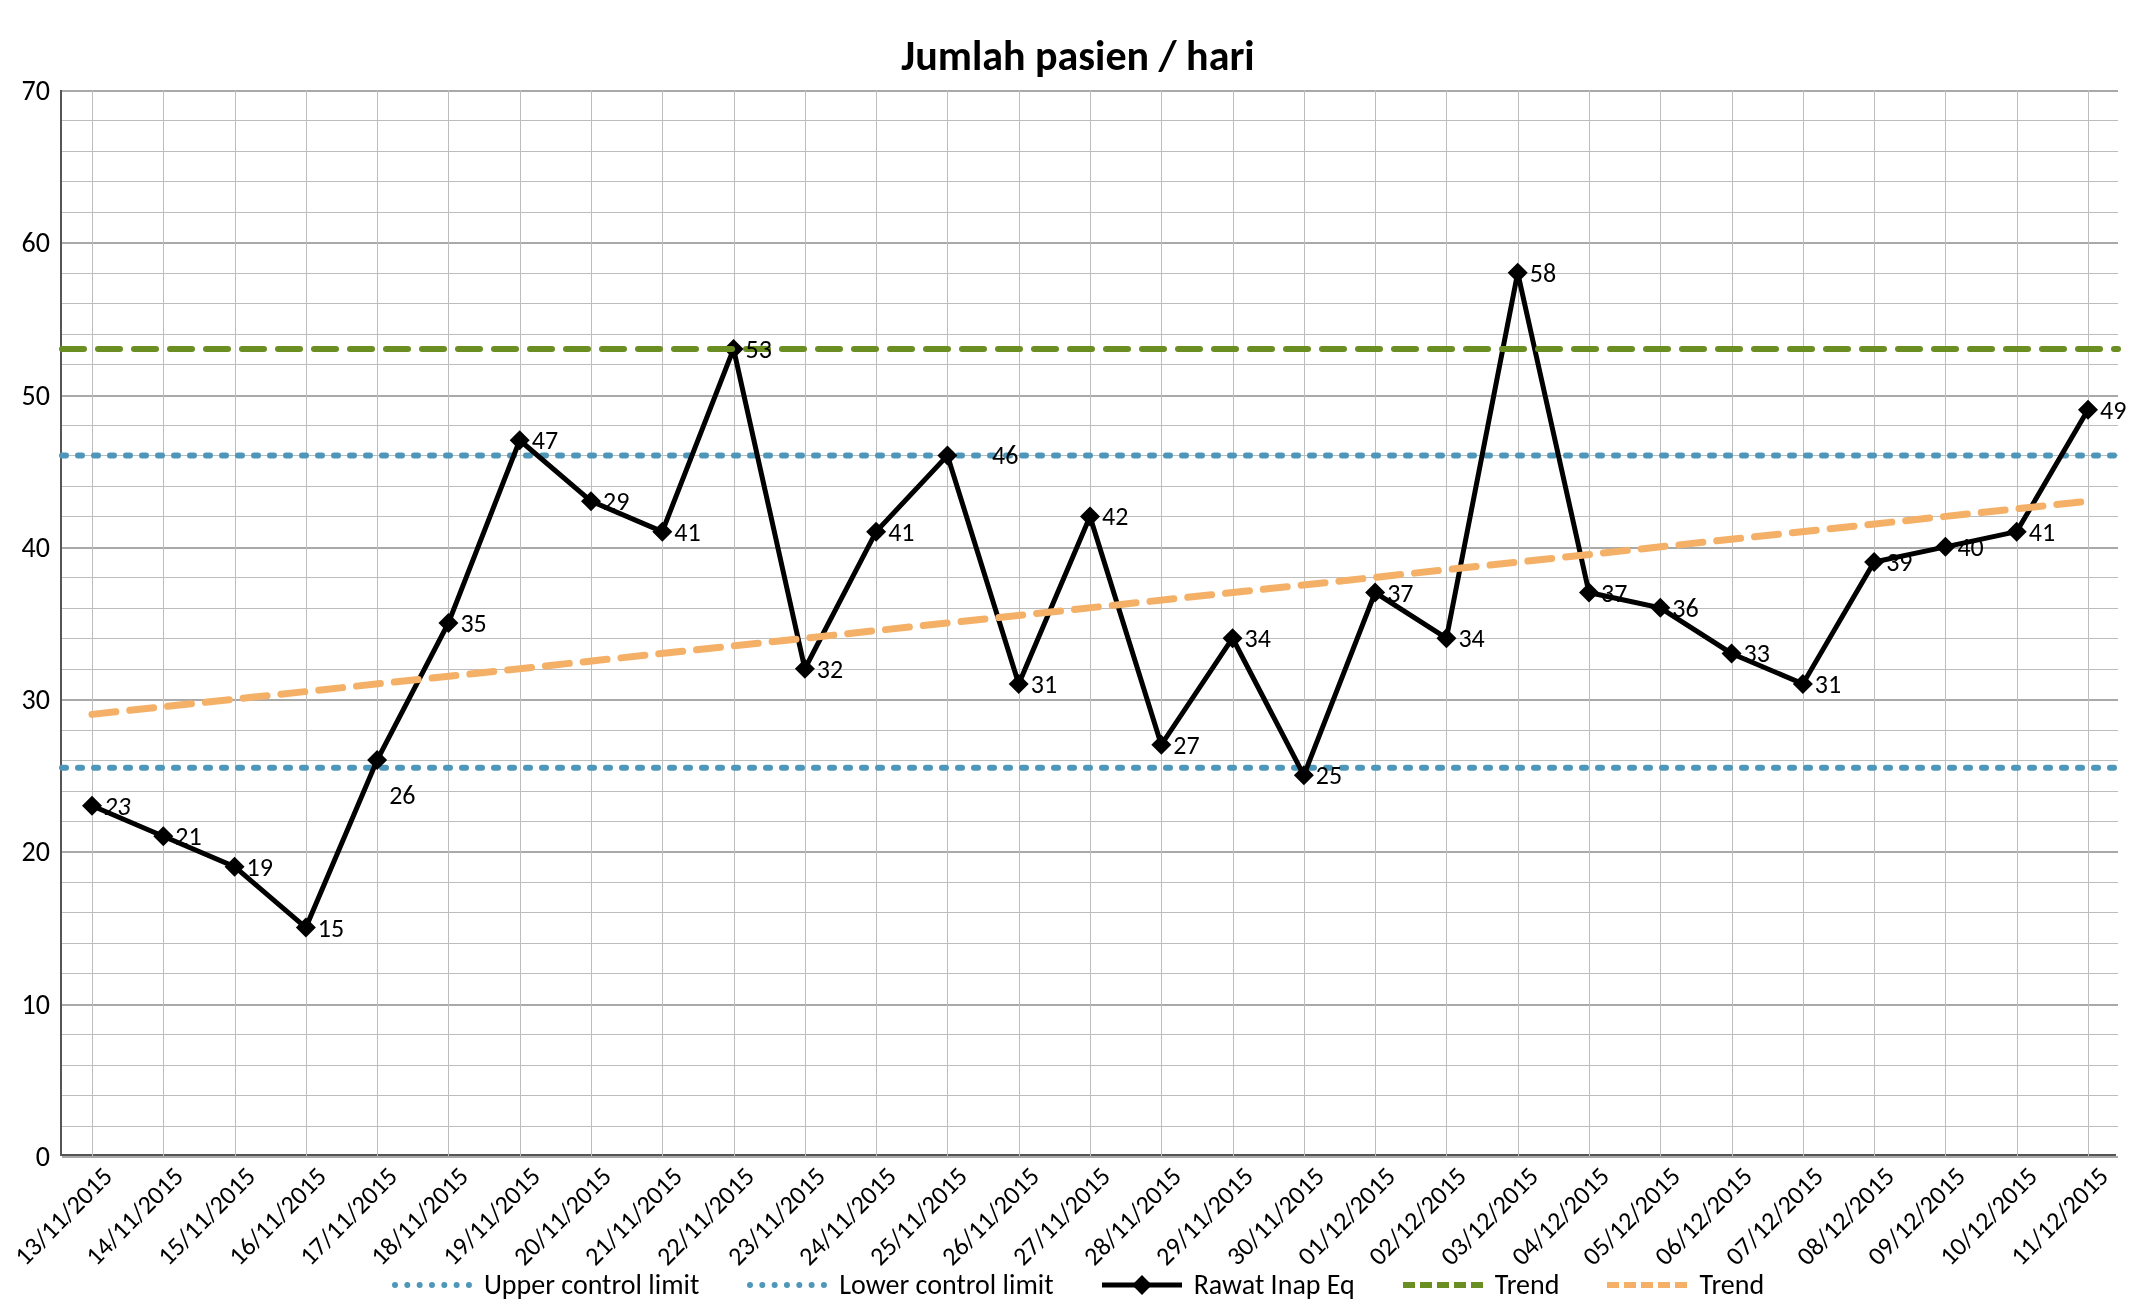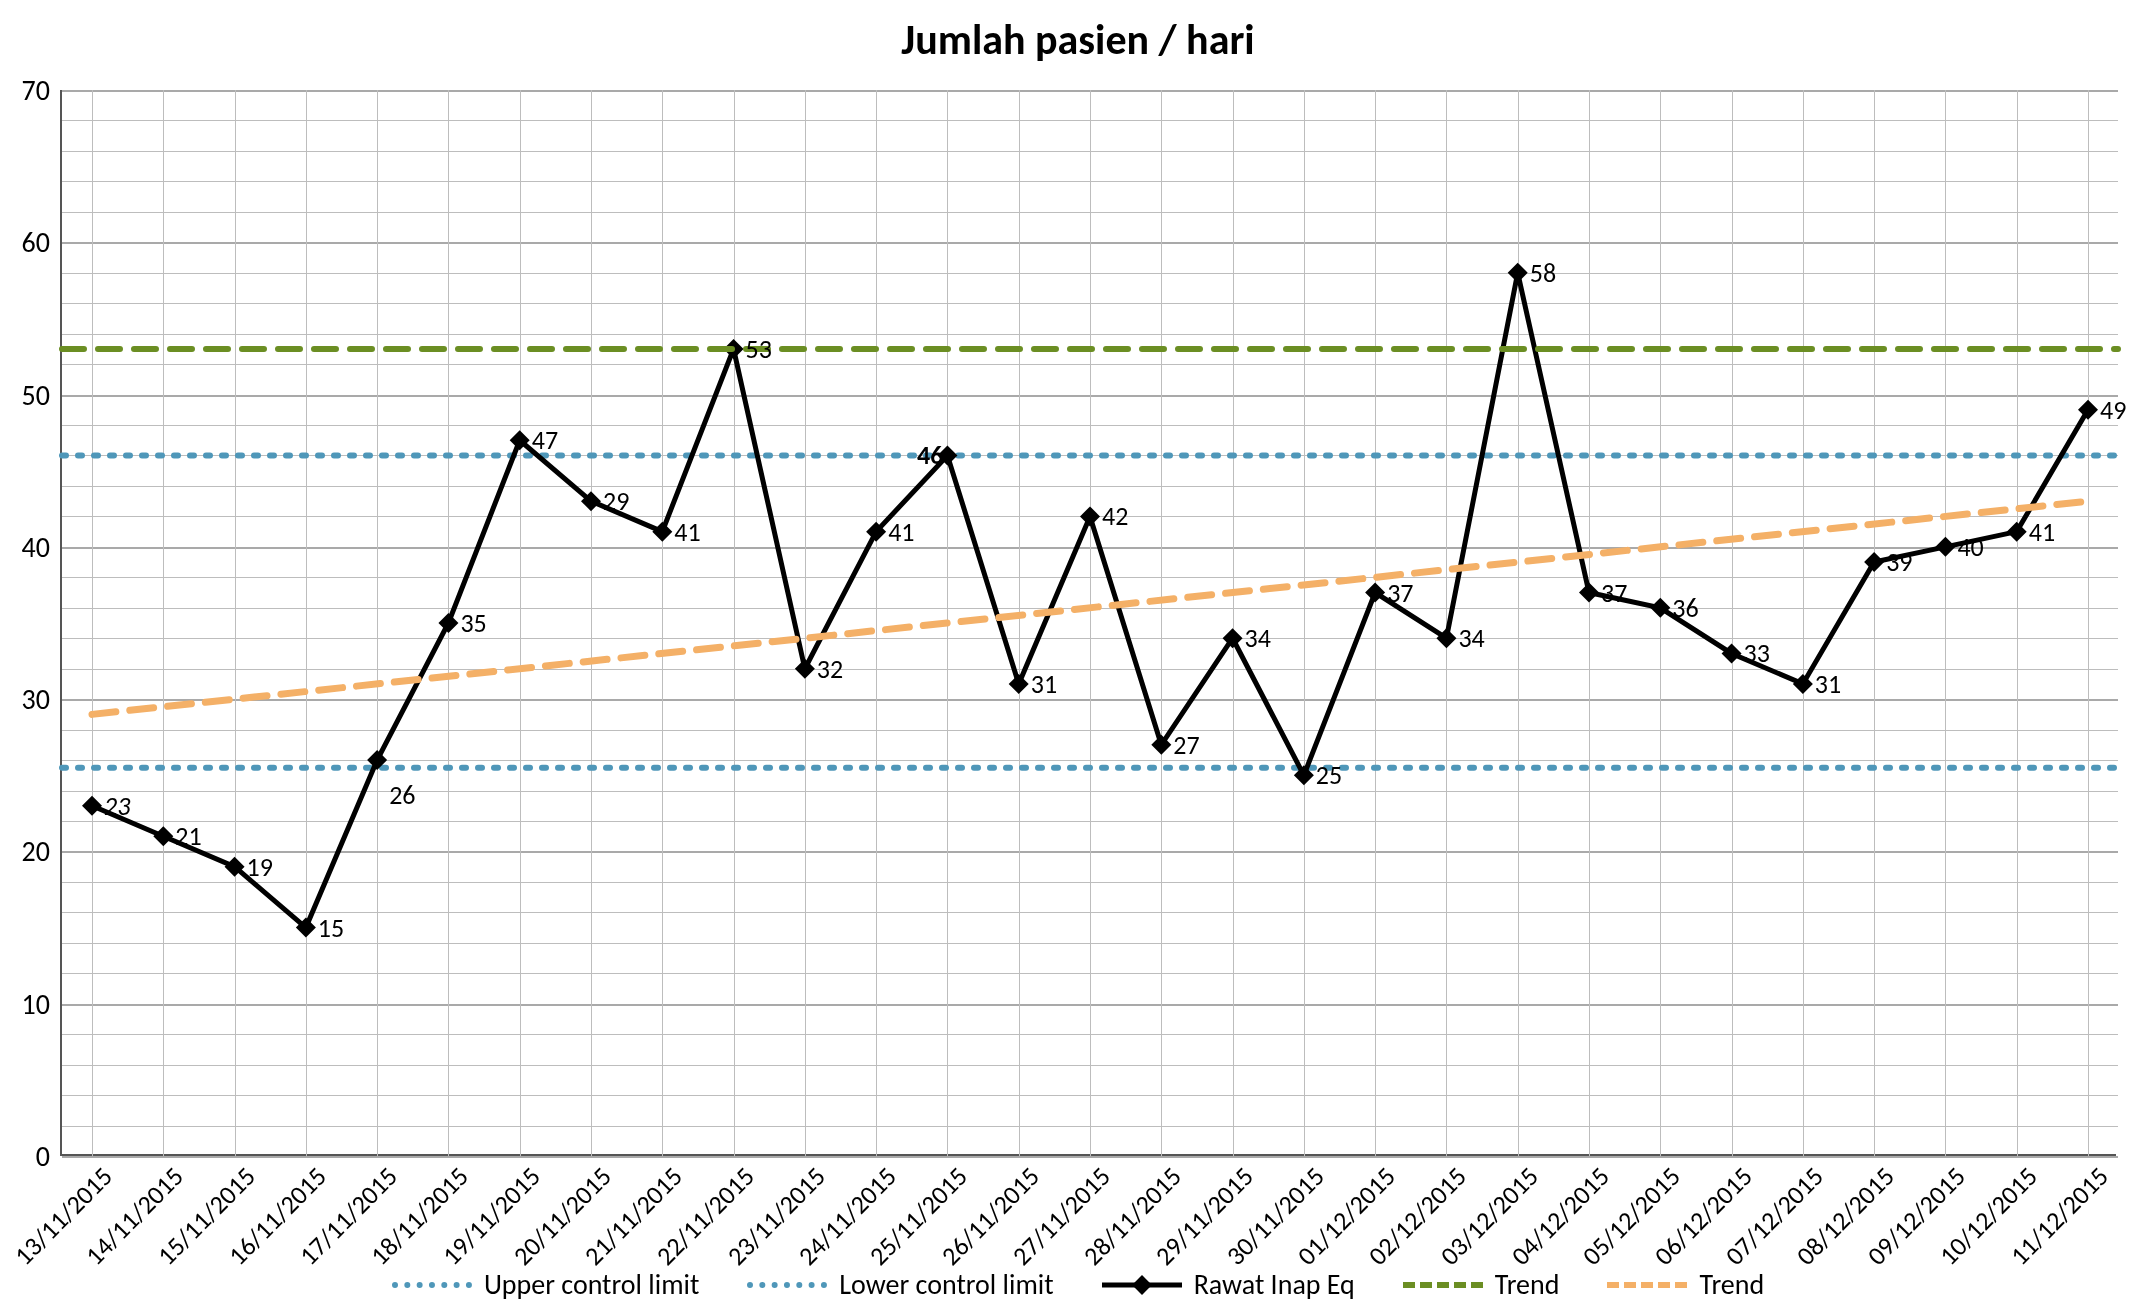--- a/index.html
+++ b/index.html
@@ -9,21 +9,21 @@
     font-family: Calibri, "Segoe UI", Arial, sans-serif;
   }
   .chart-wrap {
     width: 2156px;
     height: 1316px;
     position: relative;
     box-sizing: border-box;
   }
   .title {
     position: absolute;
-    top: 14px;
+    top: 30px;
     left: 0;
     right: 0;
     text-align: center;
     font-weight: 700;
     font-size: 42px;
     color: #000;
   }
   .plot-outer {
     position: absolute;
     left: 60px;
@@ -282,21 +282,21 @@
         <div class="data-label" style="left: 172.571px; top: 776.657px;">19</div>
         <div class="data-label" style="left: 243.857px; top: 837.571px;">15</div>
         <div class="data-label" style="left: 315.143px; top: 669px; margin-top: 36px;">26</div>
         <div class="data-label" style="left: 386.429px; top: 533px;">35</div>
         <div class="data-label" style="left: 457.714px; top: 350.257px;">47</div>
         <div class="data-label" style="left: 529px; top: 411.171px;">29</div>
         <div class="data-label" style="left: 600.286px; top: 441.629px;">41</div>
         <div class="data-label" style="left: 671.571px; top: 258.886px;">53</div>
         <div class="data-label" style="left: 742.857px; top: 578.686px;">32</div>
         <div class="data-label" style="left: 814.143px; top: 441.629px;">41</div>
-        <div class="data-label" style="left: 843px; top: 365.486px; font-weight: bold;">46</div>
+        <div class="data-label" style="left: 918px; top: 365.486px;">46</div>
         <div class="data-label" style="left: 956.714px; top: 593.914px;">31</div>
         <div class="data-label" style="left: 1028px; top: 426.4px;">42</div>
         <div class="data-label" style="left: 1099.29px; top: 654.829px;">27</div>
         <div class="data-label" style="left: 1170.57px; top: 548.229px;">34</div>
         <div class="data-label" style="left: 1241.86px; top: 685.286px;">25</div>
         <div class="data-label" style="left: 1313.14px; top: 502.543px;">37</div>
         <div class="data-label" style="left: 1384.43px; top: 548.229px;">34</div>
         <div class="data-label" style="left: 1455.71px; top: 182.743px;">58</div>
         <div class="data-label" style="left: 1527px; top: 502.543px;">37</div>
         <div class="data-label" style="left: 1598.29px; top: 517.771px;">36</div>

